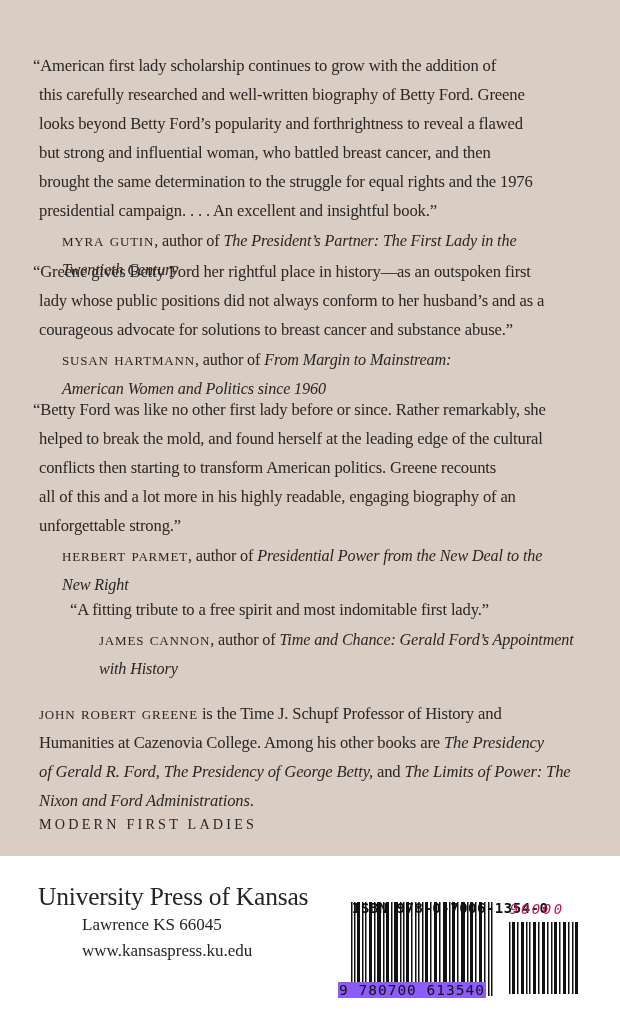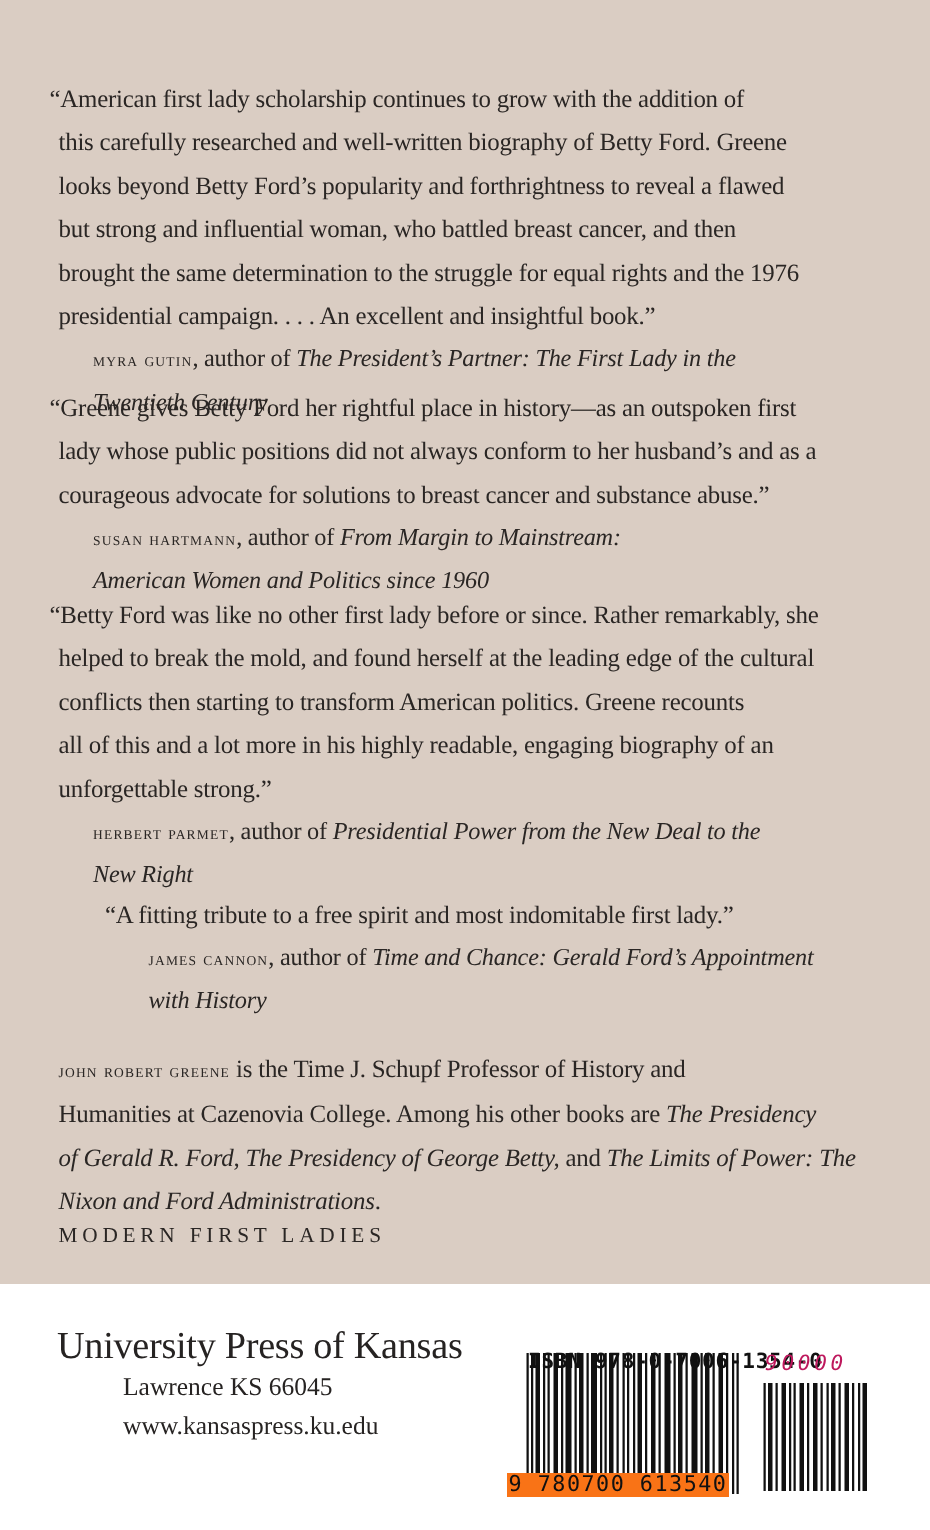--- a/index.html
+++ b/index.html
@@ -20,21 +20,21 @@
   }
   .blurb {
     position: absolute; left: 33px; width: 560px;
     font-size: 16.6px; line-height: 29px; letter-spacing: -0.15px;
   }
   .blurb p { margin: 0; }
   .quote { text-indent: -6px; padding-left: 6px; }
   .attribution {
     padding-left: 29px; font-size: 16.2px; line-height: 29px;
   }
-  .sc { font-variant: small-caps; letter-spacing: 0.8px; text-transform: lowercase; font-size: 13px; }
+  .sc { font-variant: small-caps; letter-spacing: 0.8px; text-transform: lowercase; font-size: 19px; }
   .it { font-style: italic; }
   .series {
     position: absolute; left: 39px; top: 816px;
     font-size: 14.2px; letter-spacing: 3.2px; color: #2a2624;
   }
   .publisher { position: absolute; left: 38px; top: 882px; }
   .pub-name { font-size: 25.5px; line-height: 30px; color: #262322; letter-spacing: -0.2px; }
   .pub-line { font-size: 17px; line-height: 26px; color: #262322; margin-left: 44px; }
   .barcode-wrap { position: absolute; left: 340px; top: 878px; width: 250px; height: 125px; }
   .isbn-text {
@@ -43,21 +43,21 @@
     letter-spacing: 0.5px; color: #111; margin-top: 22px;
   }
   .addon-text {
     position: absolute; left: 170px; top: 23px;
     font-family: "DejaVu Sans Mono", monospace; font-size: 14px;
     letter-spacing: 2.5px; color: #be185d; font-style: italic;
   }
   .ean-digits {
     position: absolute; left: -2px; top: 104px;
     font-family: "DejaVu Sans Mono", monospace; font-size: 14.5px;
-    letter-spacing: 1px; color: #111; background: #f97316; padding: 0 1px;
+    letter-spacing: 1px; color: #111; background: #8b5cf6; padding: 0 1px;
   }
   svg.bars { position: absolute; left: 0; top: 0; }
 </style>
 </head>
 <body>
 
 <div class="cover-back">
   <div class="beige"></div>
   <div class="white"></div>
 

